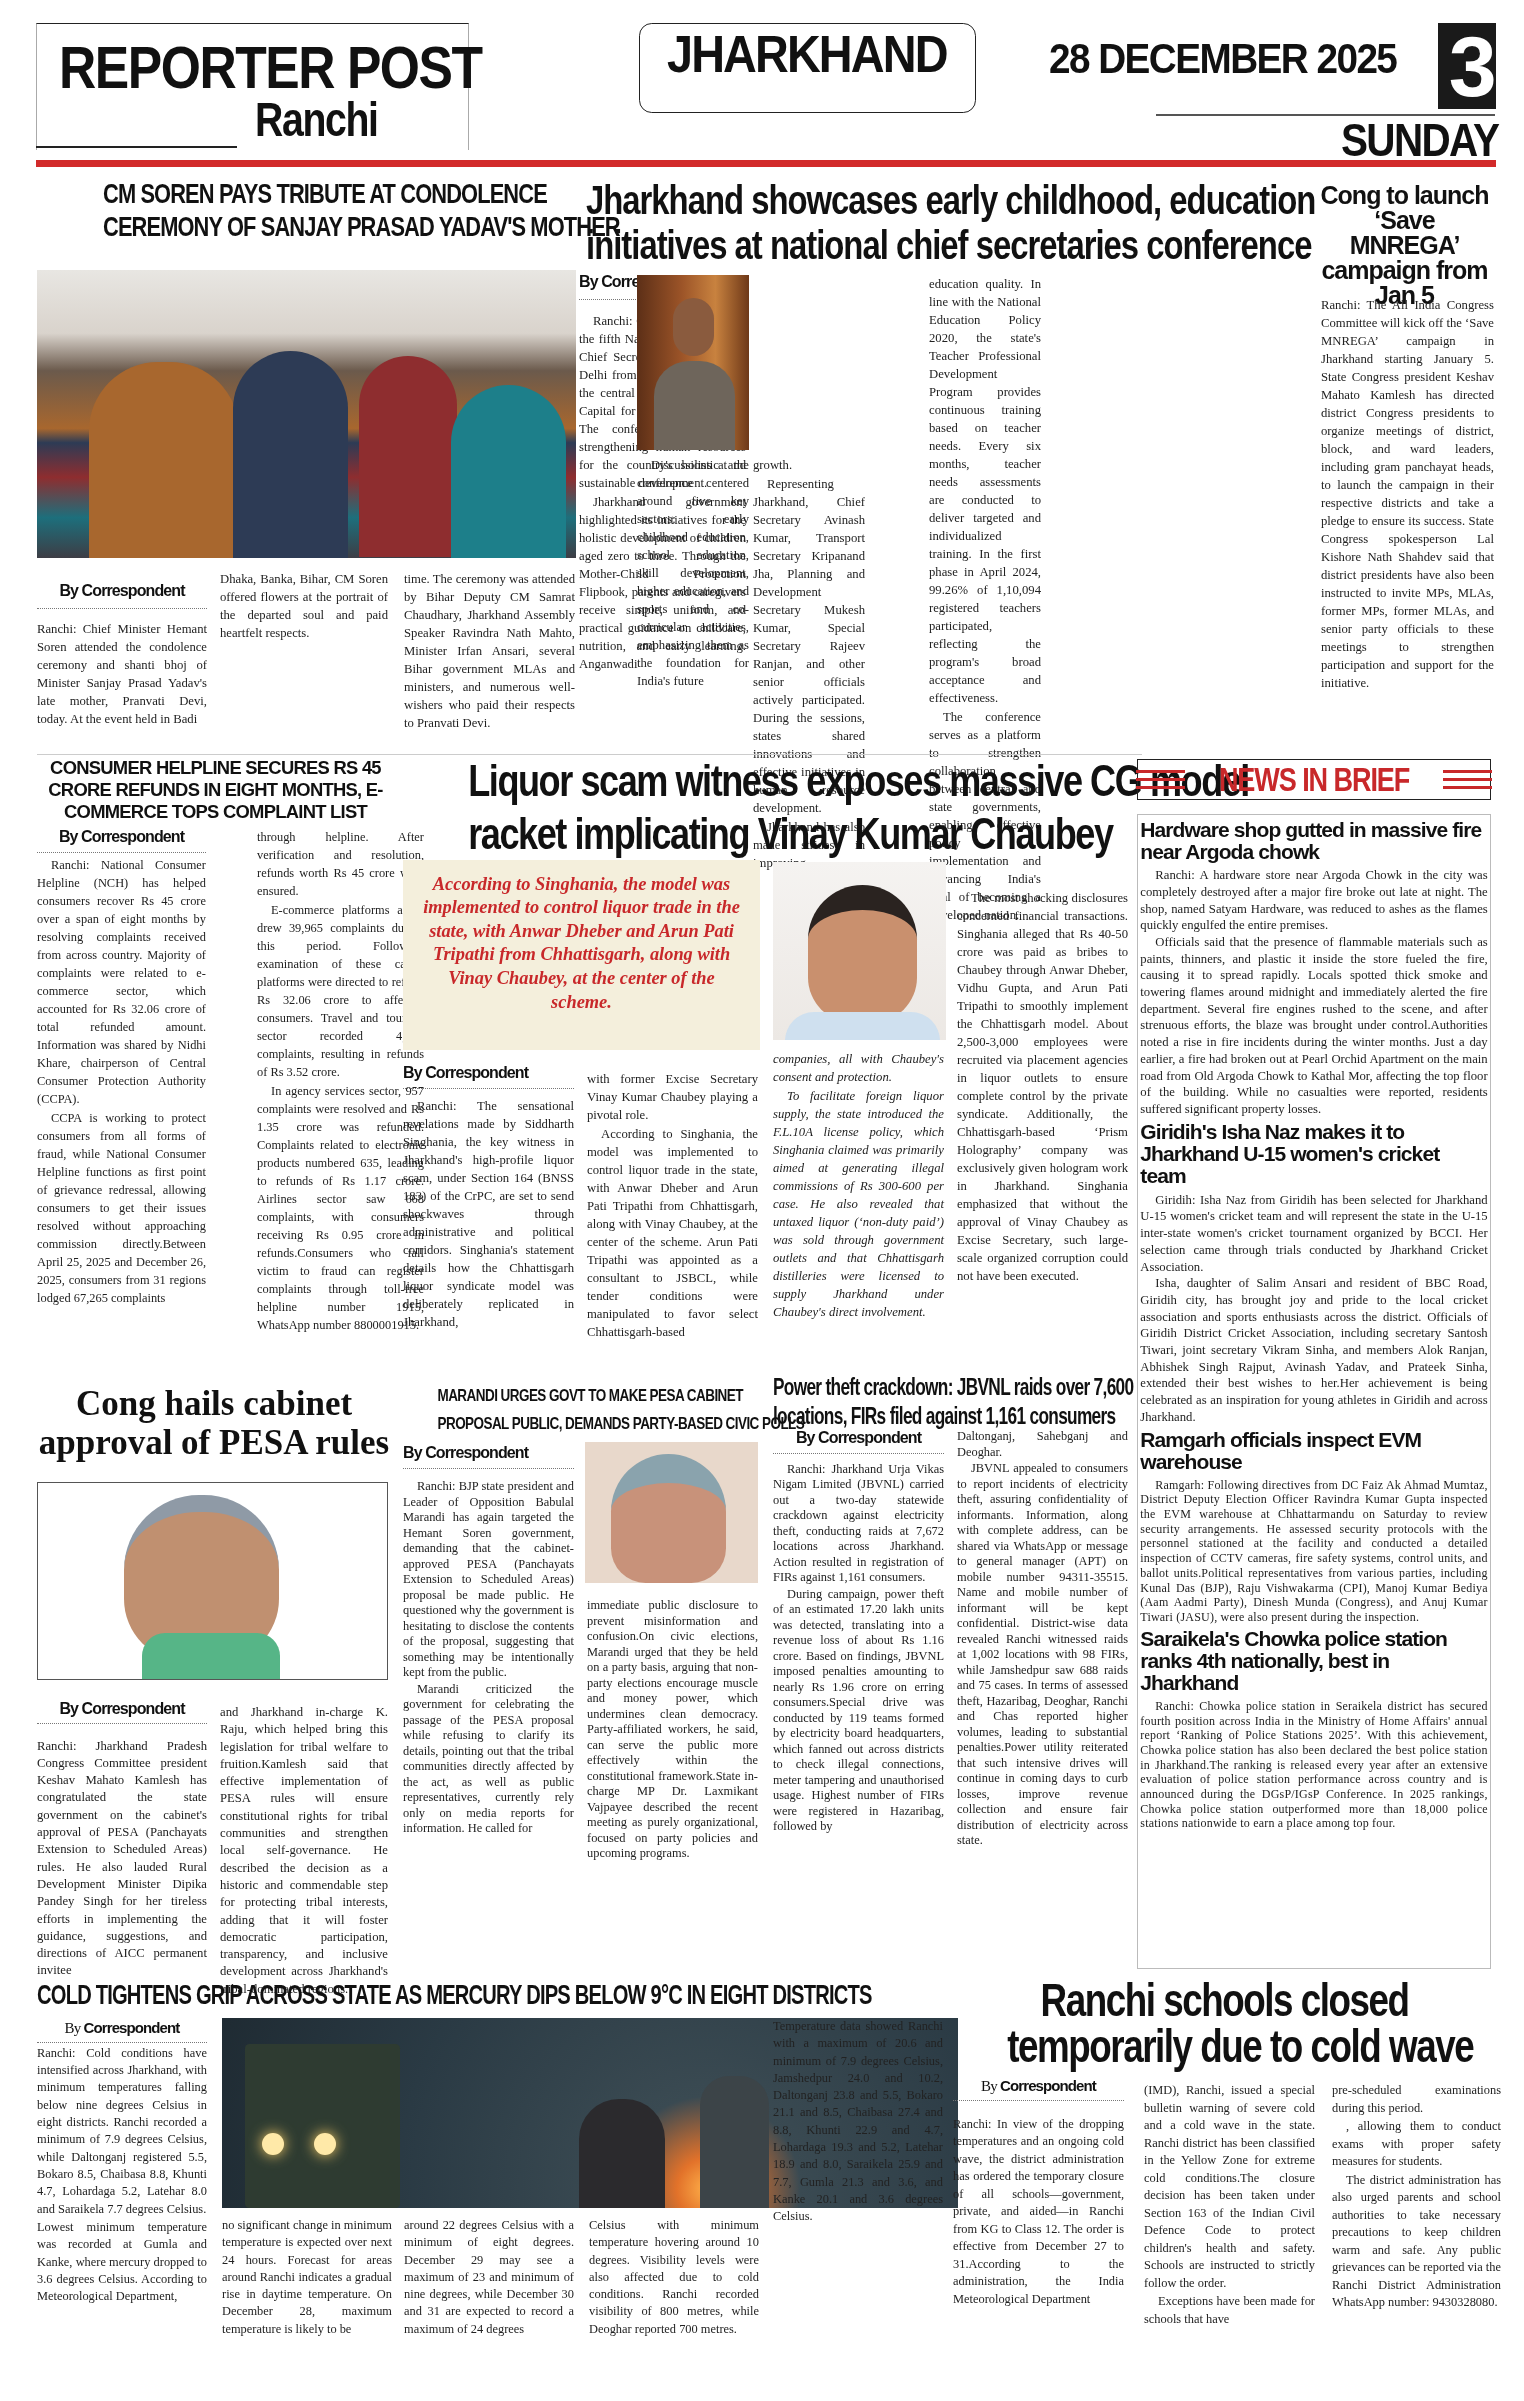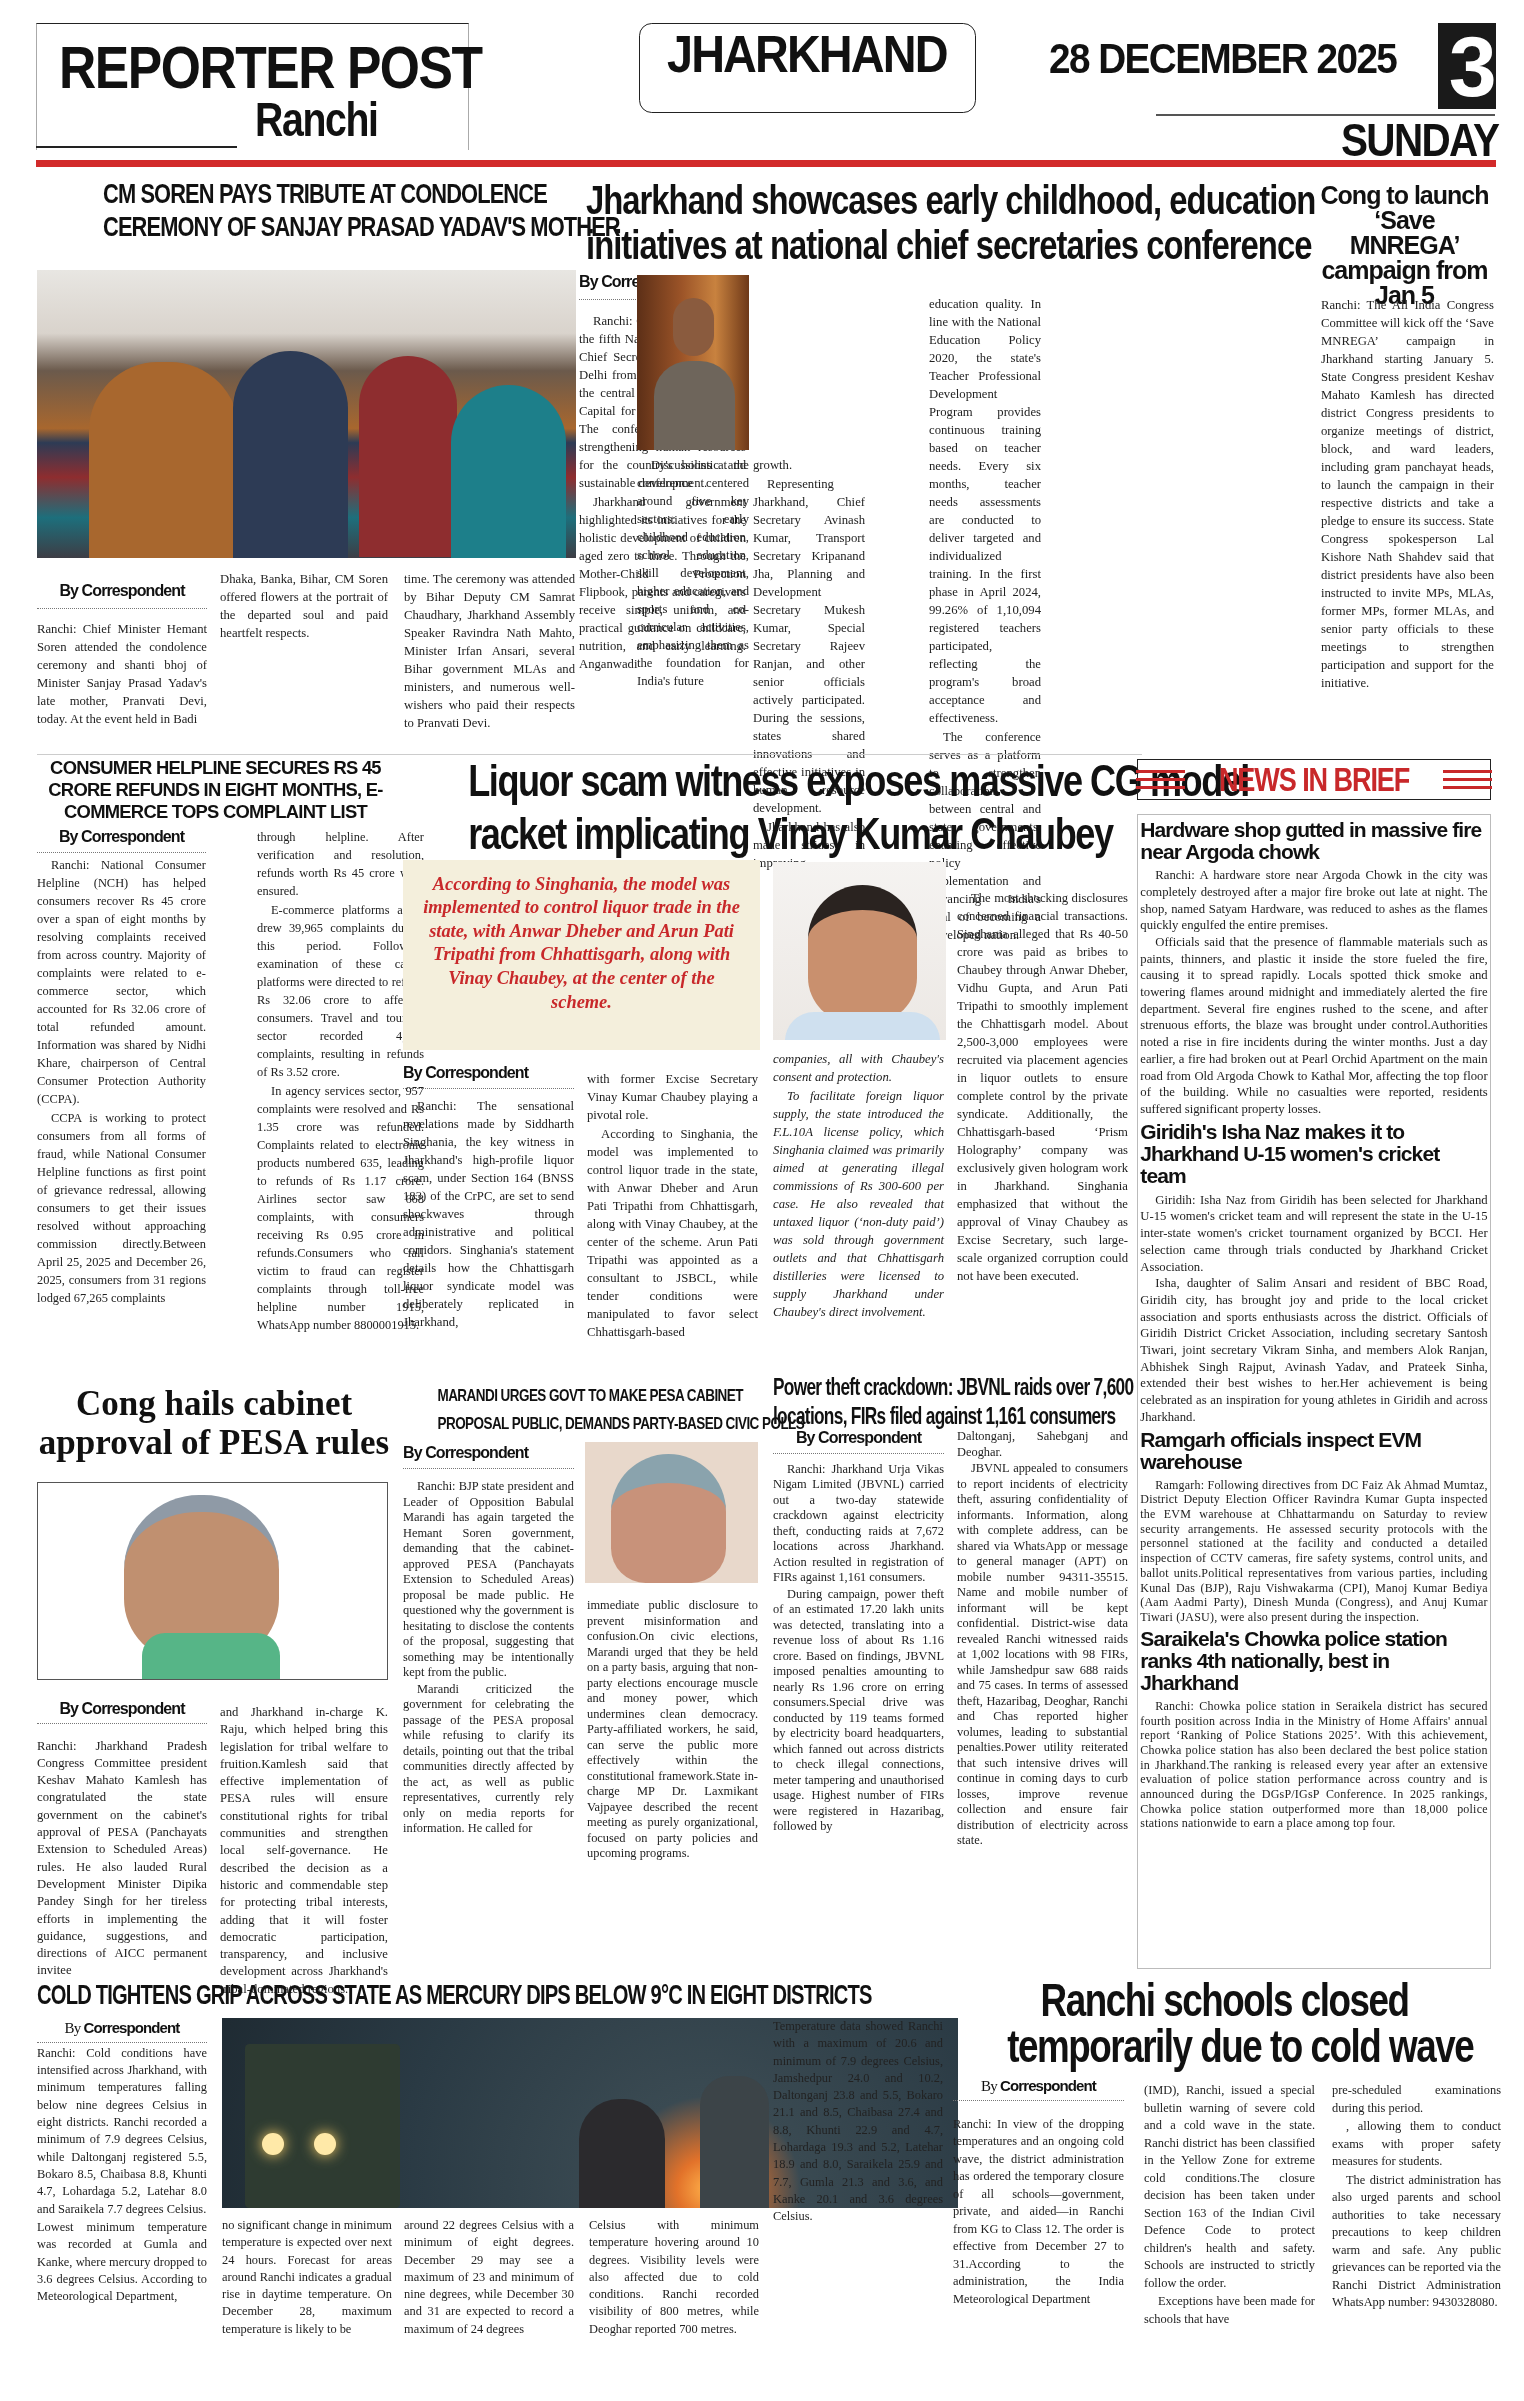--- a/index.html
+++ b/index.html
@@ -190,21 +190,21 @@
 <div class="abs body-text" style="left:929px;top:275px;width:0;"></div>
 
 <div class="abs body-text" style="left:929px;top:275px;width:0;"></div>
 
 <div class="abs body-text" style="left:929px;top:275px;width:0;"></div>
 
 <div class="abs body-text" style="left:929px;top:275px;width:0;"></div>
 
 <div class="abs body-text" style="left:929px;top:275px;width:0;"></div>
 
-<div class="abs body-text" style="left:929px;top:275px;width:112px;margin-top:20px;">
+<div class="abs body-text" style="left:929px;top:275px;width:112px;">
   <p style="text-indent:0;">education quality. In line with the National Education Policy 2020, the state's Teacher Professional Development Program provides continuous training based on teacher needs. Every six months, teacher needs assessments are conducted to deliver targeted and individualized training. In the first phase in April 2024, 99.26% of 1,10,094 registered teachers participated, reflecting the program's broad acceptance and effectiveness.</p>
   <p>The conference serves as a platform to strengthen collaboration between central and state governments, enabling effective policy implementation and advancing India's goal of becoming a developed nation.</p>
 </div>
 
 <div class="abs cond" style="left:1318px;top:183px;width:173px;text-align:center;font-size:25px;line-height:25px;color:#111;">Cong to launch ‘Save MNREGA’ campaign from Jan 5</div>
 <div class="abs body-text" style="left:1321px;top:296px;width:173px;text-indent:0;">Ranchi: The All India Congress Committee will kick off the ‘Save MNREGA’ campaign in Jharkhand starting January 5. State Congress president Keshav Mahato Kamlesh has directed district Congress presidents to organize meetings of district, block, and ward leaders, including gram panchayat heads, to launch the campaign in their respective districts and take a pledge to ensure its success. State Congress spokesperson Lal Kishore Nath Shahdev said that district presidents have also been instructed to invite MPs, MLAs, former MPs, former MLAs, and senior party officials to these meetings to strengthen participation and support for the initiative.</div>
 
 <div class="hline" style="left:37px;top:754px;width:1105px;height:0.6px;background:#ccc;"></div>
 
 <div class="abs cond" style="left:40px;top:757px;width:351px;text-align:center;font-size:18.4px;line-height:22px;color:#111;">CONSUMER HELPLINE SECURES RS 45 CRORE REFUNDS IN EIGHT MONTHS, E-COMMERCE TOPS COMPLAINT LIST</div>

